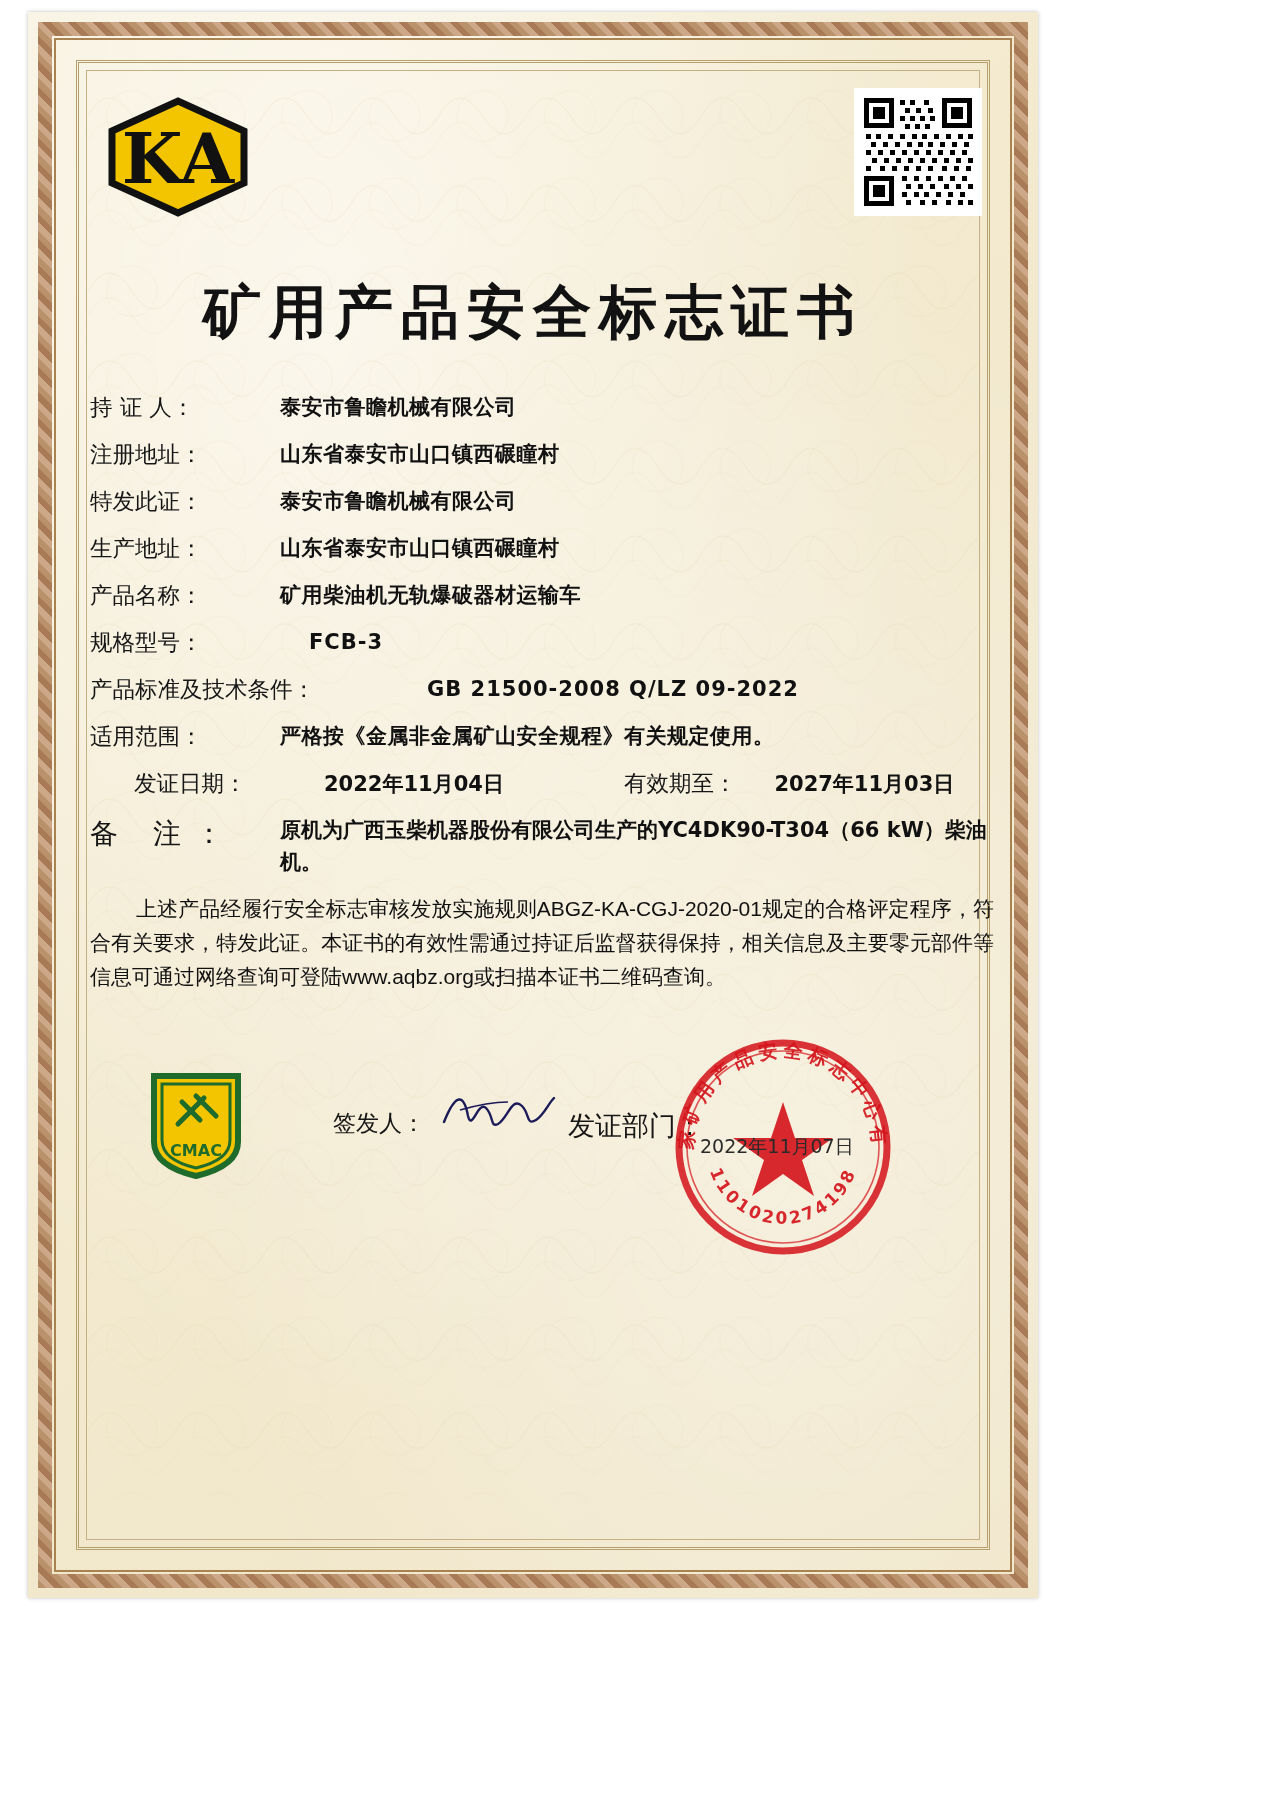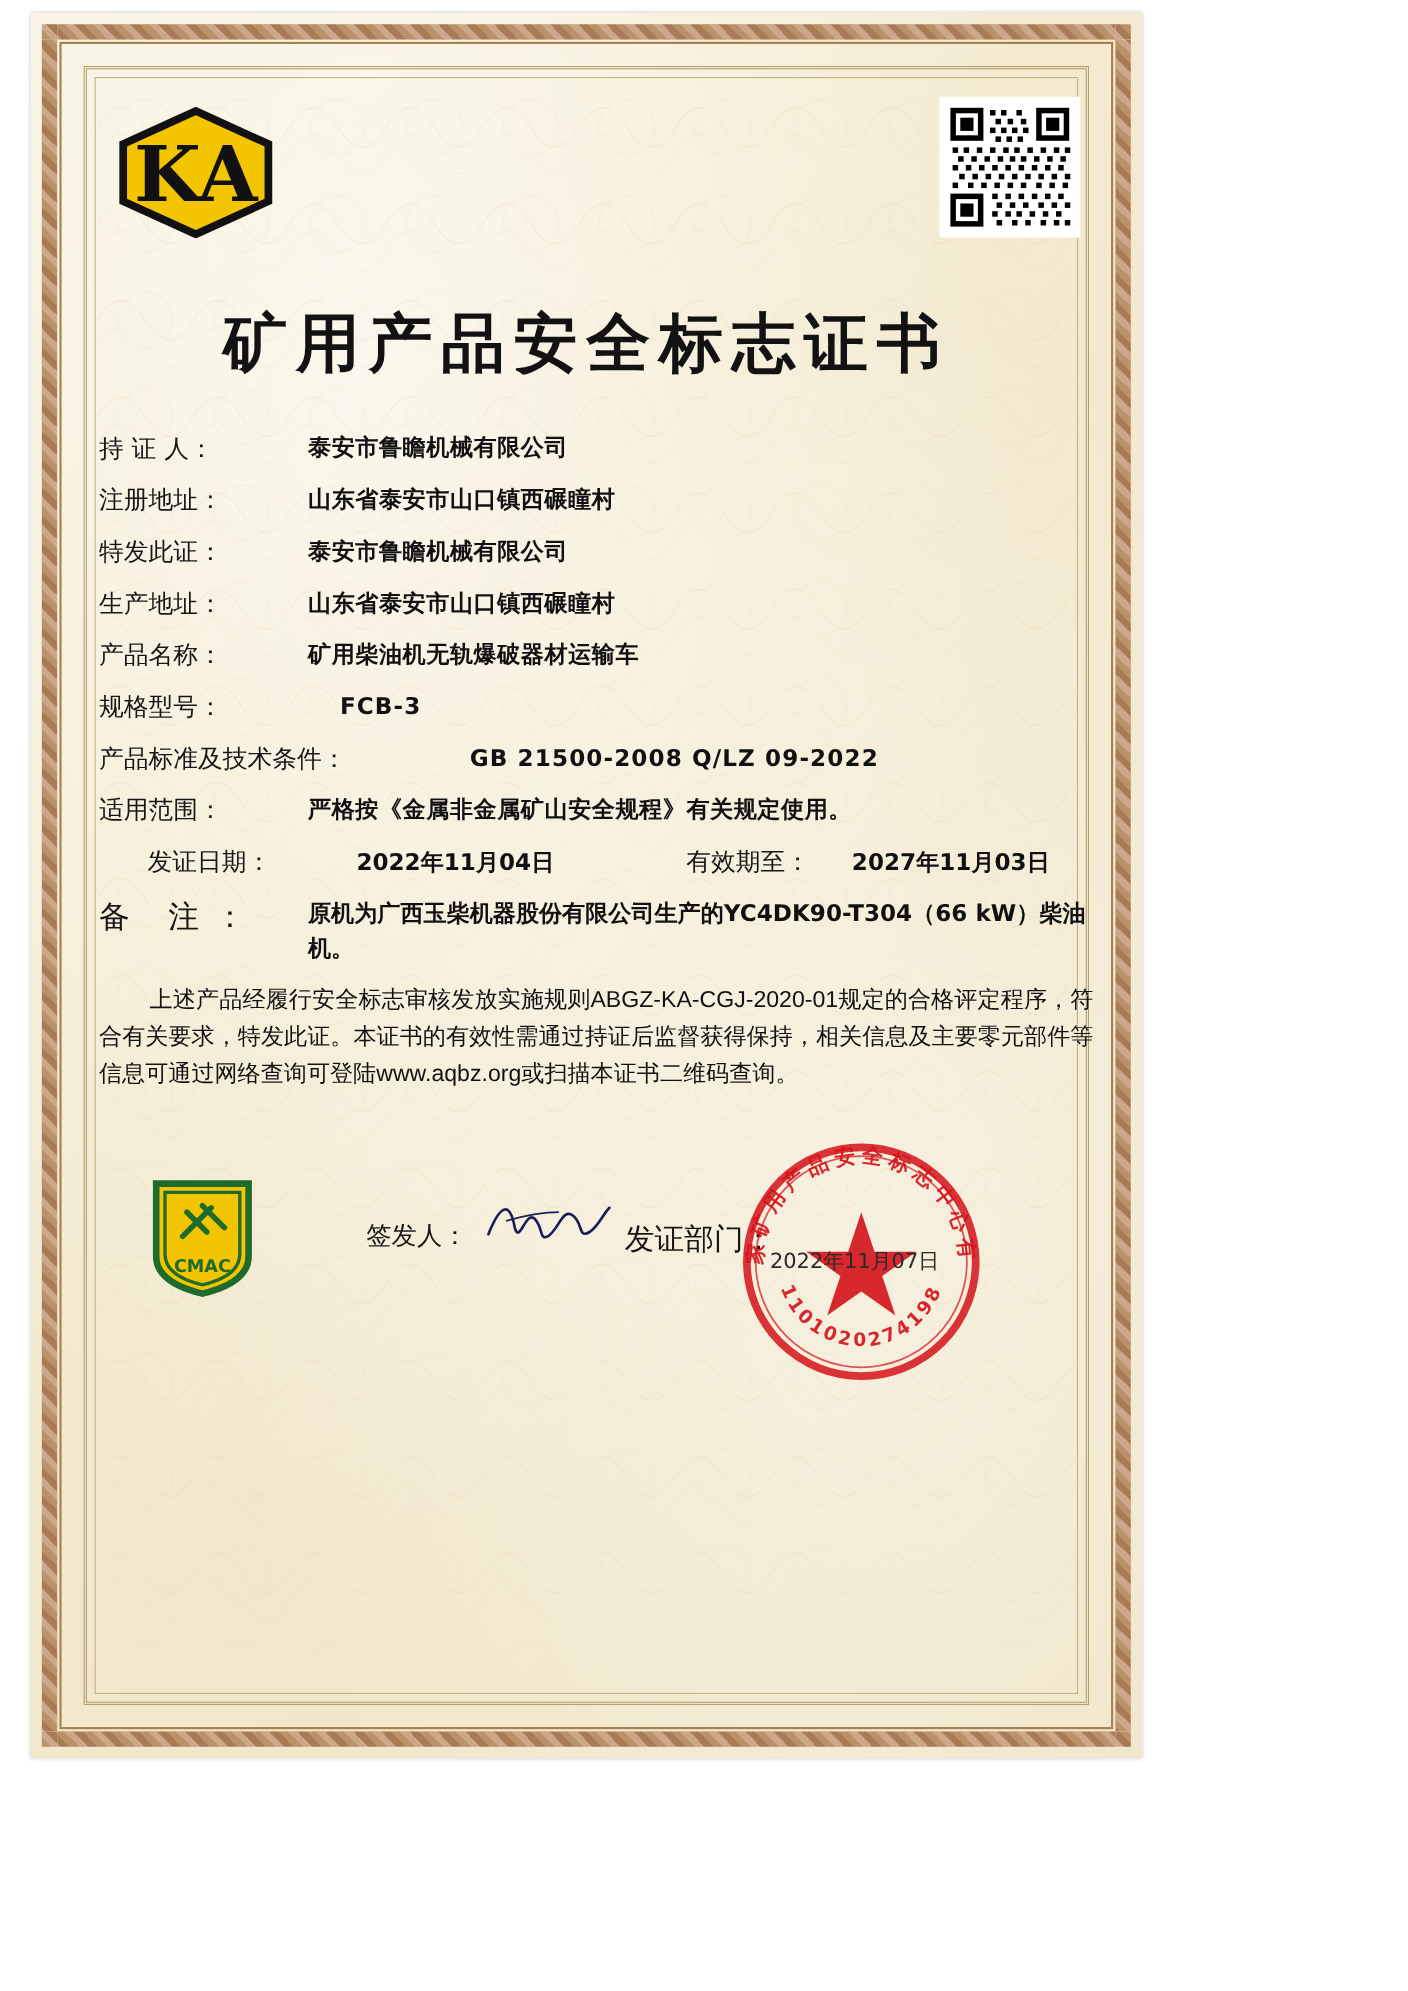--- a/index.html
+++ b/index.html
@@ -227,21 +227,21 @@
     line-height: 1.62;
     color: #111;
     text-align: justify;
     text-indent: 46px;
     letter-spacing: 0px;
   }
 
   
   .cmac-badge {
     position: absolute;
-    left: 108px;
+    left: 120px;
     top: 1060px;
     width: 96px;
     height: 108px;
   }
   .signer {
     position: absolute;
     left: 305px;
     top: 1096px;
     font-size: 23px;
     font-family: "DejaVu Serif", serif;

